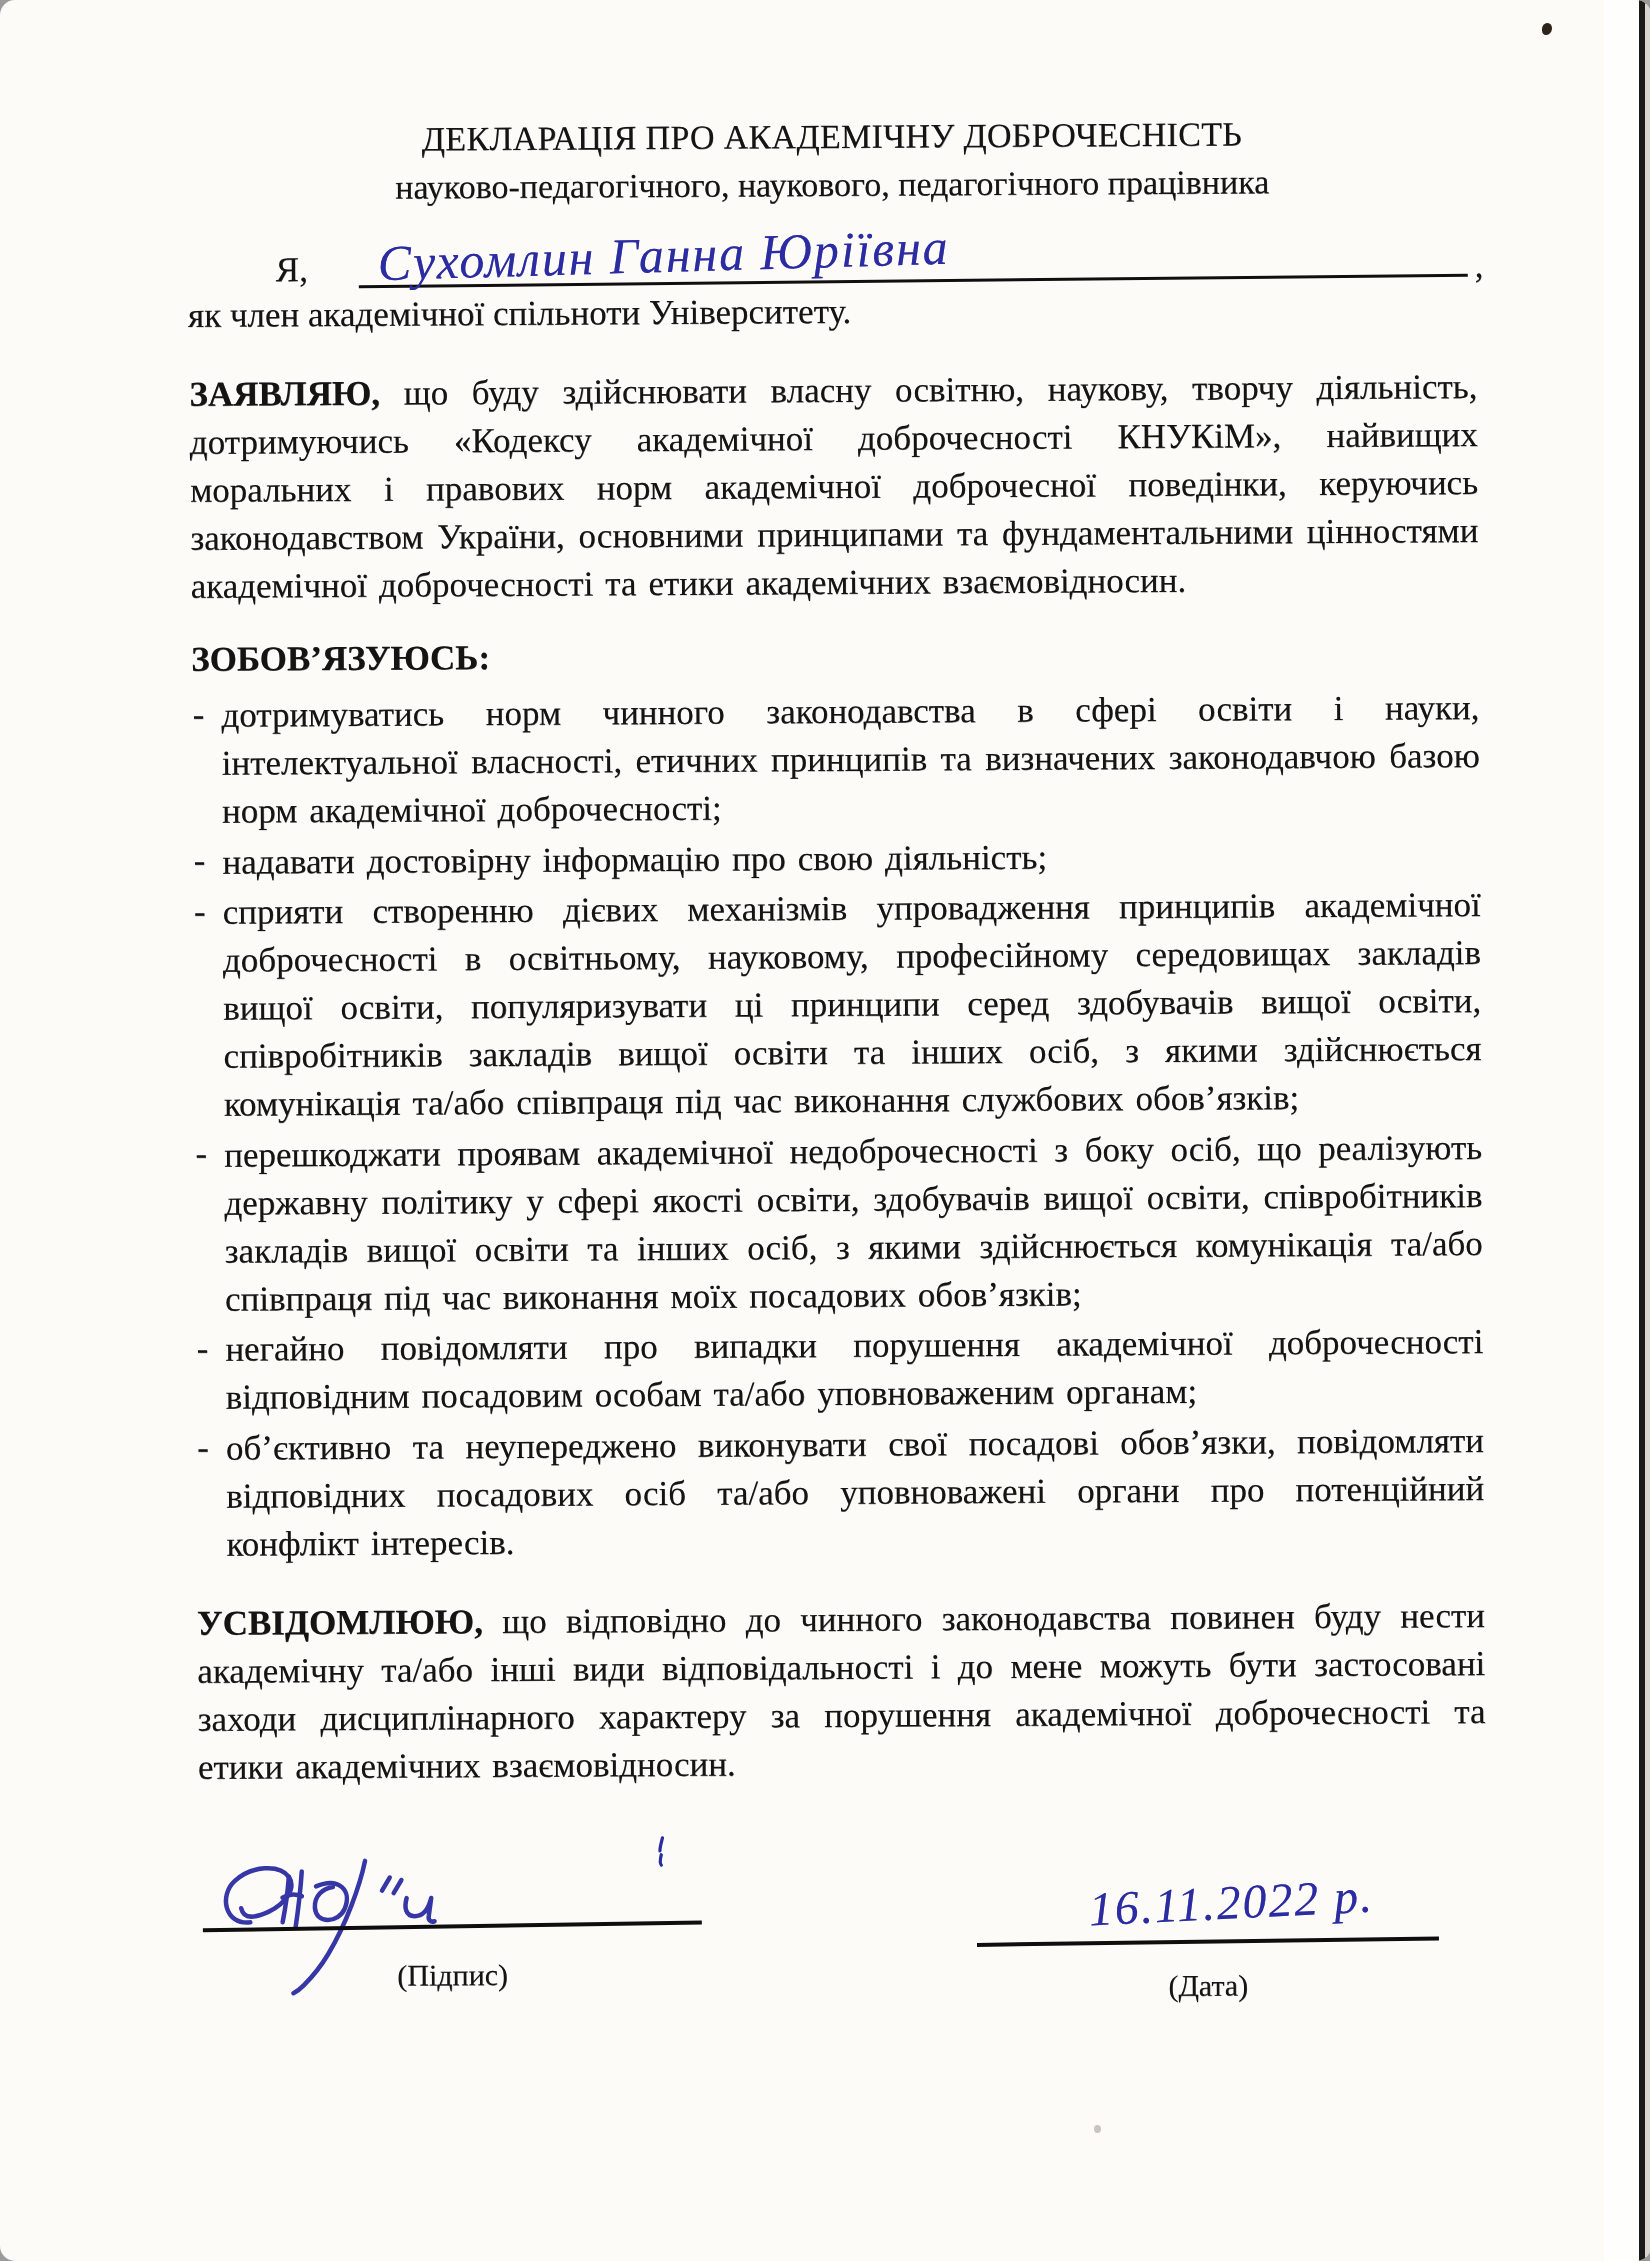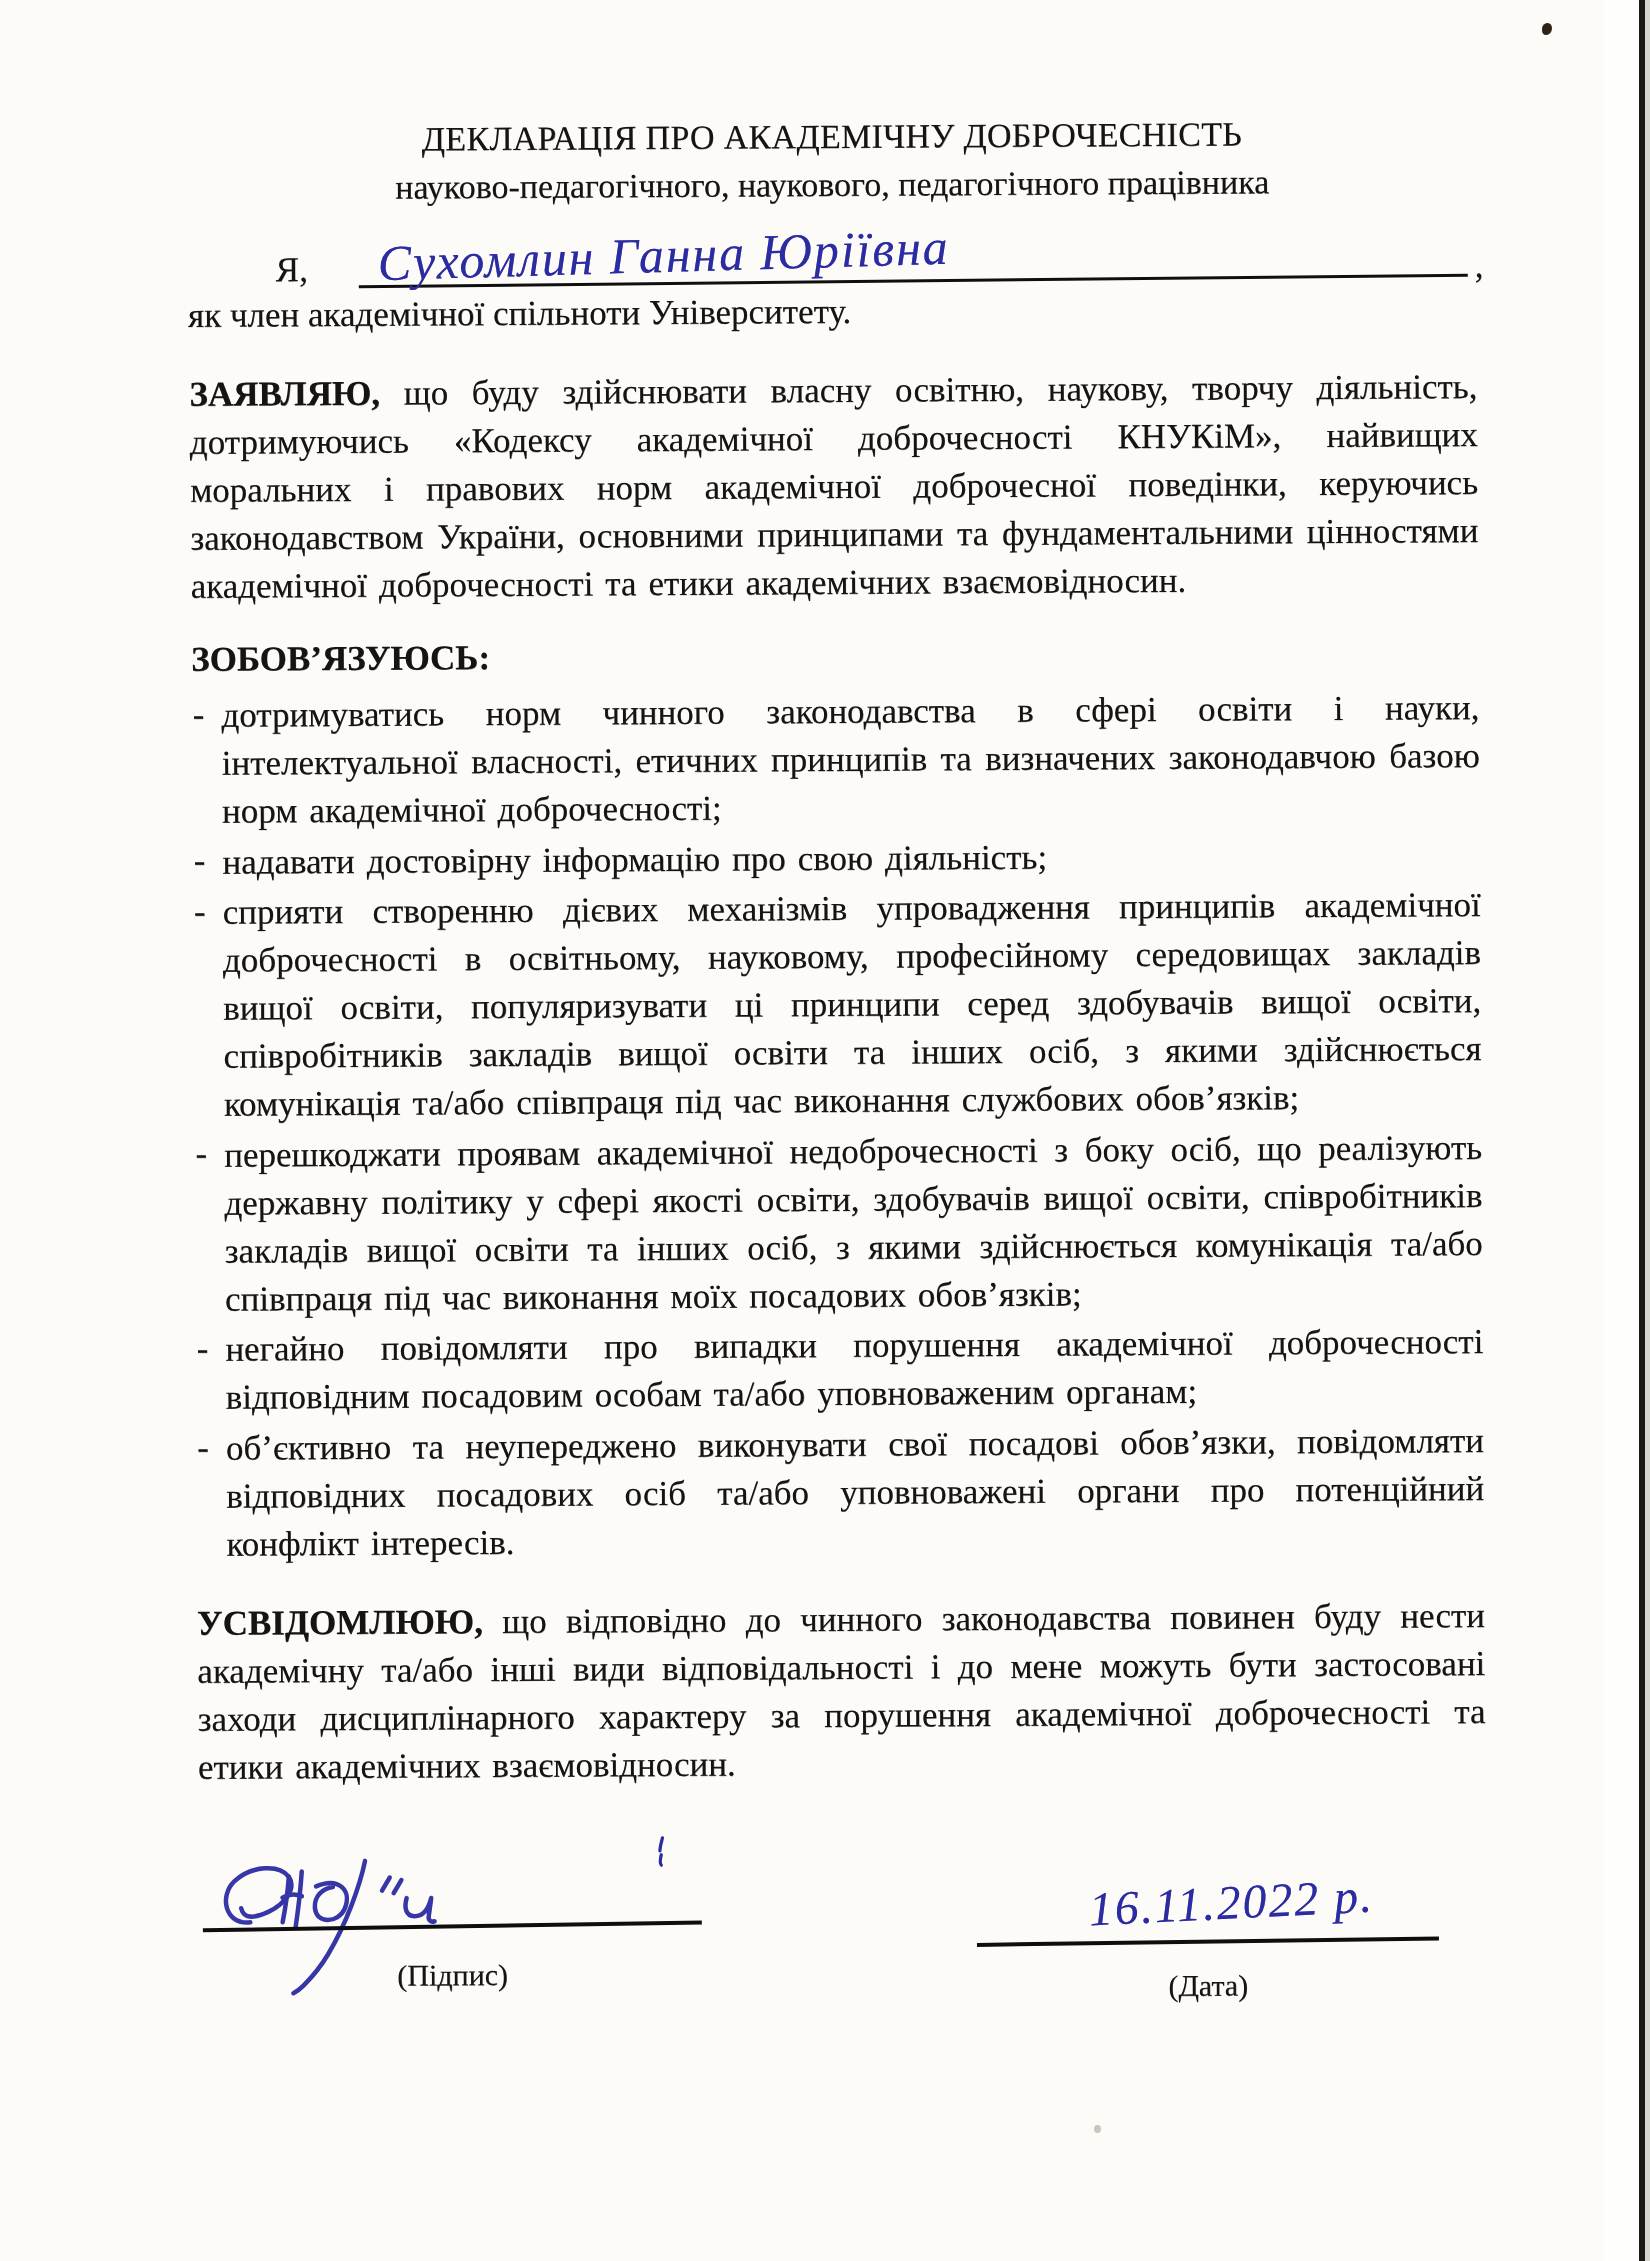--- a/index.html
+++ b/index.html
@@ -4,20 +4,21 @@
 <style>
   html,body { margin:0; padding:0; background:#9a9a9a; }
   .page {
     position:relative;
     width:1651px; height:2261px;
     margin:0 auto;
     background:#fcfbf8;
     overflow:hidden;
     font-family:"Liberation Serif", serif;
     color:#151413;
+    border-radius:15px;
   }
   .content {
     position:absolute; inset:0;
     transform:rotate(-0.35deg);
     transform-origin:50% 50%;
   }
   .txt { text-shadow:0.3px 0.4px 0.5px rgba(12,12,12,0.5); }
 
   .title-block { position:absolute; left:194px; top:118px; width:1288px; text-align:center; }
   .doc-title   { font-size:34px; letter-spacing:0.3px; white-space:nowrap; }

